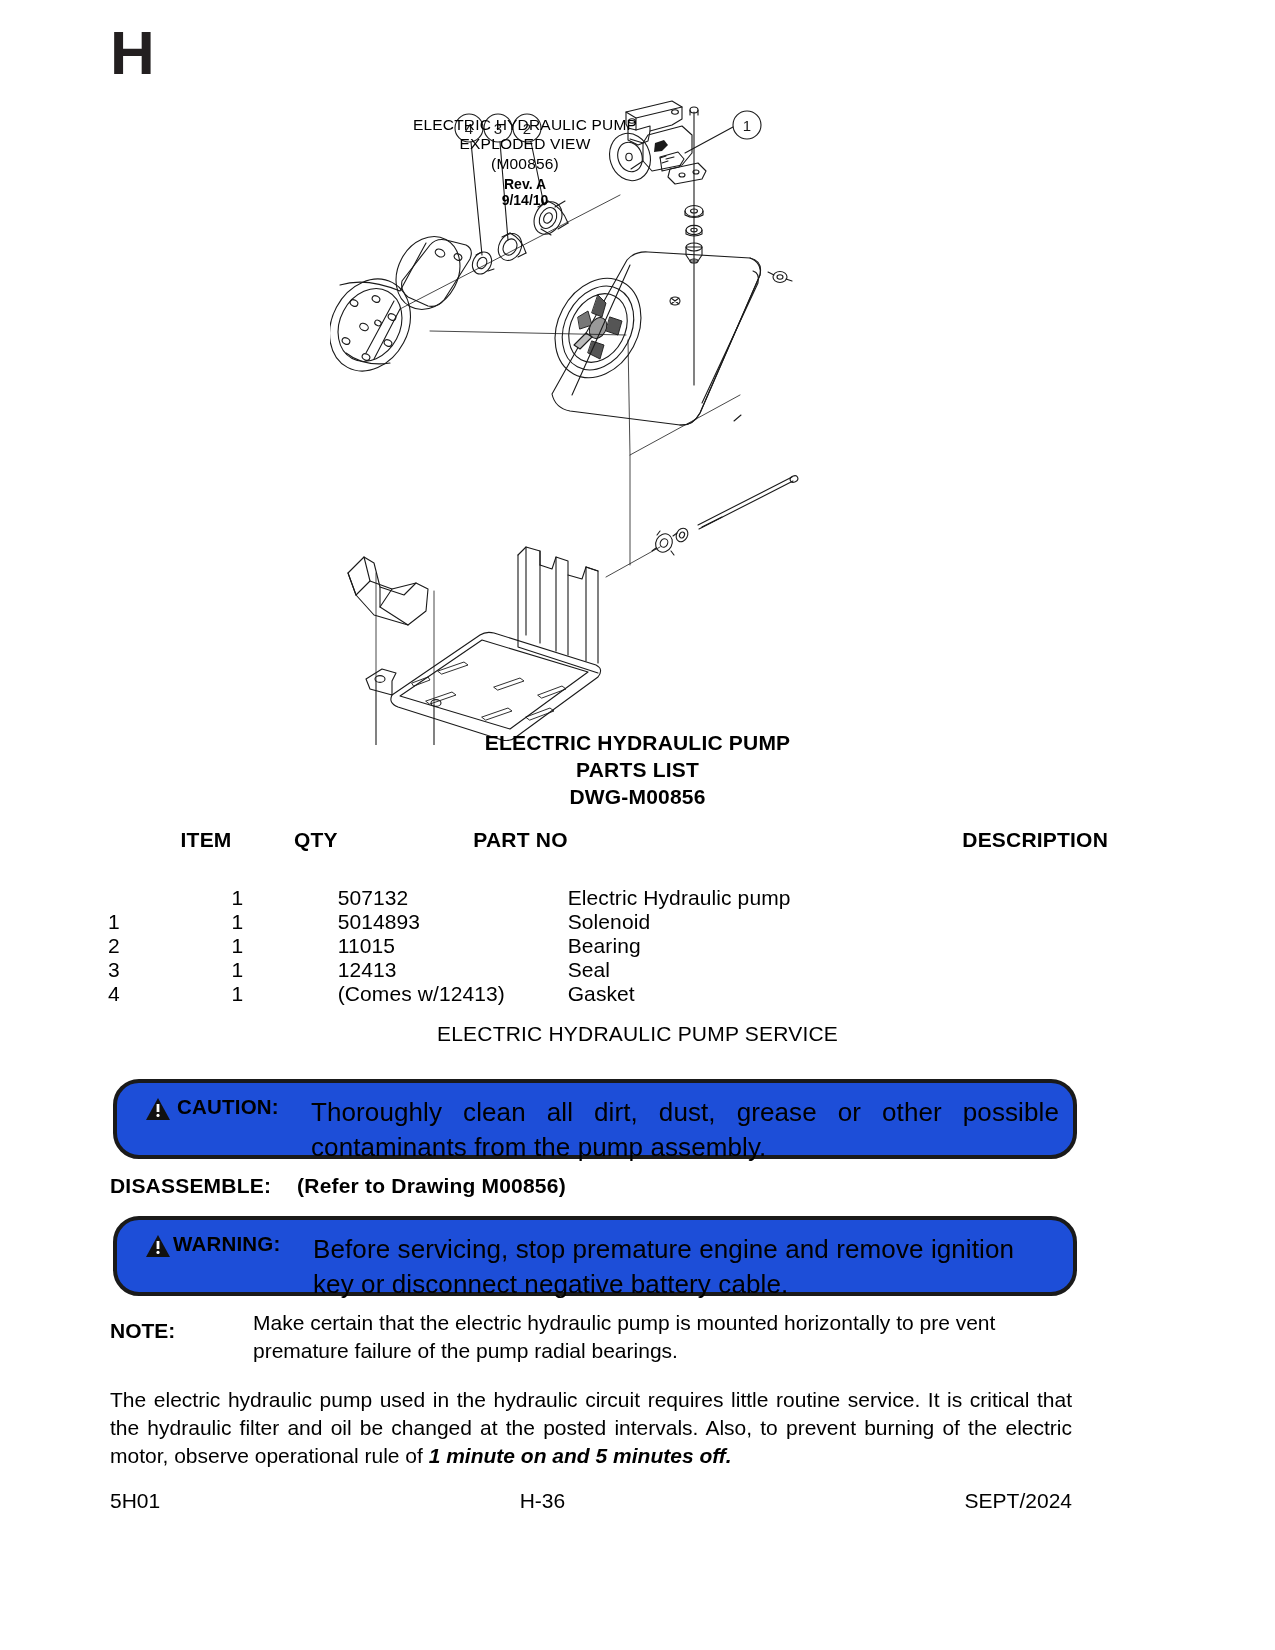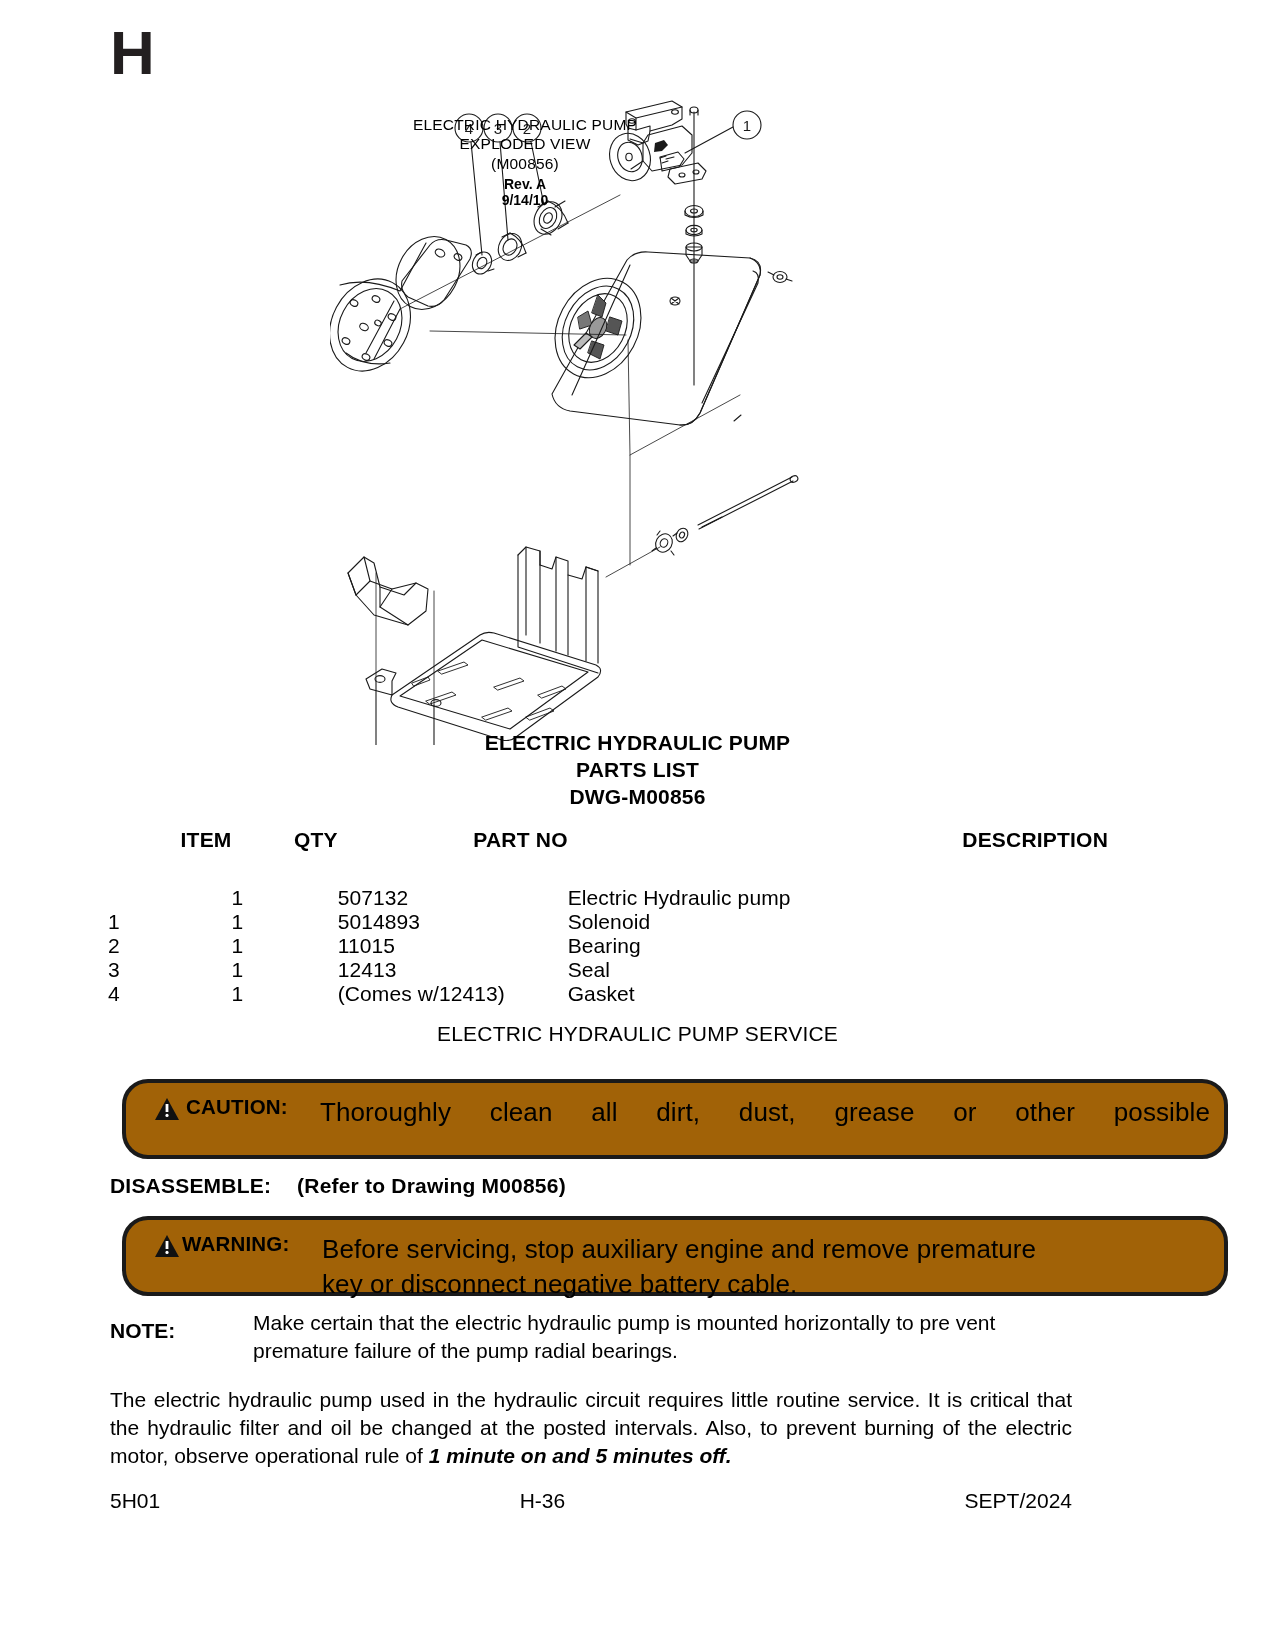--- a/index.html
+++ b/index.html
@@ -115,26 +115,26 @@
     width: 1275px;
     text-align: center;
     font-size: 21px;
     font-weight: normal;
     letter-spacing: 0.2px;
   }
 
   
   .alert {
     position: absolute;
-    left: 122px;
-    width: 1106px;
+    left: 113px;
+    width: 964px;
     box-sizing: border-box;
     border: 4px solid #1a1a1a;
     border-radius: 26px;
-    background: #a16207;
+    background: #1d4ed8;
     display: flex;
     align-items: flex-start;
     padding: 12px 14px 12px 28px;
   }
   .alert-caution { top: 1079px; height: 80px; }
   .alert-warning { top: 1216px; height: 80px; }
 
   .alert-tri {
     flex: 0 0 auto;
     width: 26px;
@@ -505,36 +505,37 @@
 
 <div class="alert alert-caution">
   <svg class="alert-tri" viewBox="0 0 26 24">
     <polygon points="13,1 25,23 1,23" fill="#111111"></polygon>
     <rect x="11.6" y="7" width="2.8" height="8" fill="#ffffff"></rect>
     <circle cx="13" cy="18.4" r="1.6" fill="#ffffff"></circle>
   </svg>
   <div class="alert-label">CAUTION:</div>
   <div class="alert-text">
     <span class="ln1">Thoroughly clean all dirt, dust, grease or other possible</span>
+    <span>contaminants from the pump assembly.</span>
   </div>
 </div>
 
 <div class="disassemble">
   <span>DISASSEMBLE:</span><span class="dis-ref">(Refer to Drawing M00856)</span>
 </div>
 
 <div class="alert alert-warning">
   <svg class="alert-tri" viewBox="0 0 26 24">
     <polygon points="13,1 25,23 1,23" fill="#111111"></polygon>
     <rect x="11.6" y="7" width="2.8" height="8" fill="#ffffff"></rect>
     <circle cx="13" cy="18.4" r="1.6" fill="#ffffff"></circle>
   </svg>
   <div class="alert-label">WARNING:</div>
   <div class="alert-text">
-    <div>Before servicing, stop auxiliary engine and remove premature</div>
+    <div>Before servicing, stop premature engine and remove ignition</div>
     <div>key or disconnect negative battery cable.</div>
   </div>
 </div>
 
 <div class="note-block">
   <span class="note-label">NOTE:</span>
   <div class="note-text">Make certain that the electric hydraulic pump is mounted horizontally to pre vent premature failure of the pump radial bearings.</div>
 </div>
 
 <div class="body-para">

